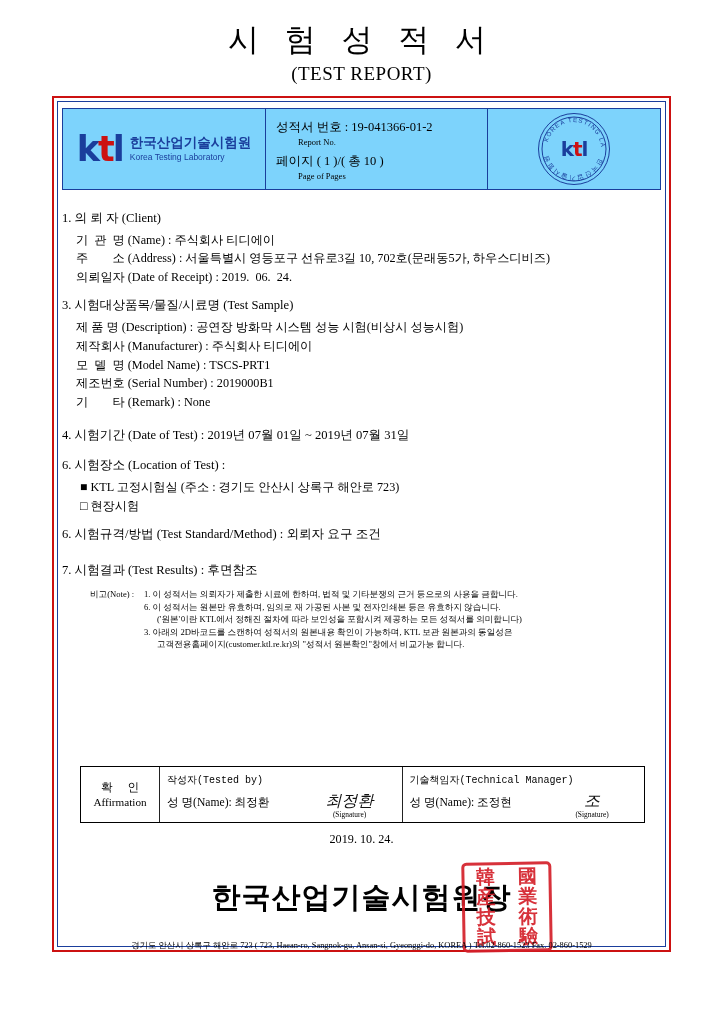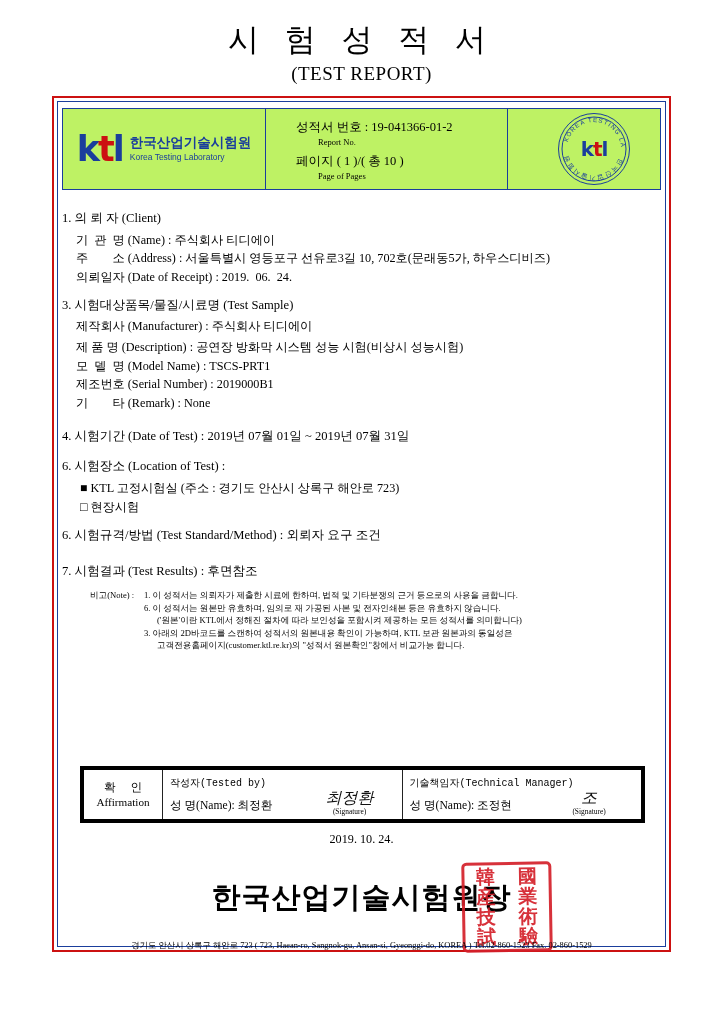--- a/index.html
+++ b/index.html
@@ -59,22 +59,21 @@
   
   .hdr {
     position: absolute;
     left: 62px;
     top: 108px;
     width: 599px;
     height: 82px;
     display: flex;
     border: 1px solid #1a3e9c;
     box-sizing: border-box;
-    background: #bef264;
-    gap: 20px;
+    background: #7dd3fc;
   }
   .hdr-cell {
     box-sizing: border-box;
     position: relative;
   }
   .hdr-logo {
     width: 203px;
     border-right: 1px solid #1a3e9c;
     display: flex;
     align-items: center;
@@ -184,21 +183,21 @@
   .note-list { flex: 1; }
   .note-item { text-indent: -13px; padding-left: 13px; }
   .note-sub { text-indent: 0; padding-left: 13px; }
   
   .aff {
     position: absolute;
     left: 80px;
     top: 766px;
     width: 565px;
     height: 57px;
-    border: 4px solid #000000;
+    border: 1px solid #000000;
     display: flex;
     box-sizing: border-box;
     font-size: 11.6px;
   }
   .aff-label {
     width: 78px;
     border-right: 1px solid #222;
     display: flex;
     flex-direction: column;
     align-items: center;
@@ -338,22 +337,22 @@
     <div class="sec">
       <div class="sec-title">1. 의 뢰 자 (Client)</div>
       <div class="row row-gap">기  관  명 (Name) : 주식회사 티디에이</div>
       <div class="row">주        소 (Address) : 서울특별시 영등포구 선유로3길 10, 702호(문래동5가, 하우스디비즈)</div>
       <div class="row">의뢰일자 (Date of Receipt) : 2019.  06.  24.</div>
     </div>
 
 
     <div class="sec">
       <div class="sec-title">3. 시험대상품목/물질/시료명 (Test Sample)</div>
+      <div class="row row-gap">제 품 명 (Description) : 공연장 방화막 시스템 성능 시험(비상시 성능시험)</div>
       <div class="row">제작회사 (Manufacturer) : 주식회사 티디에이</div>
-      <div class="row row-gap">제 품 명 (Description) : 공연장 방화막 시스템 성능 시험(비상시 성능시험)</div>
       <div class="row">모  델  명 (Model Name) : TSCS-PRT1</div>
       <div class="row">제조번호 (Serial Number) : 2019000B1</div>
       <div class="row">기        타 (Remark) : None</div>
     </div>
 
     <div class="sec" style="margin-top:14px;">
       <div class="sec-title">4. 시험기간 (Date of Test) :  2019년 07월 01일 ~ 2019년 07월 31일</div>
     </div>
 
     <div class="sec" style="margin-top:10px;">

